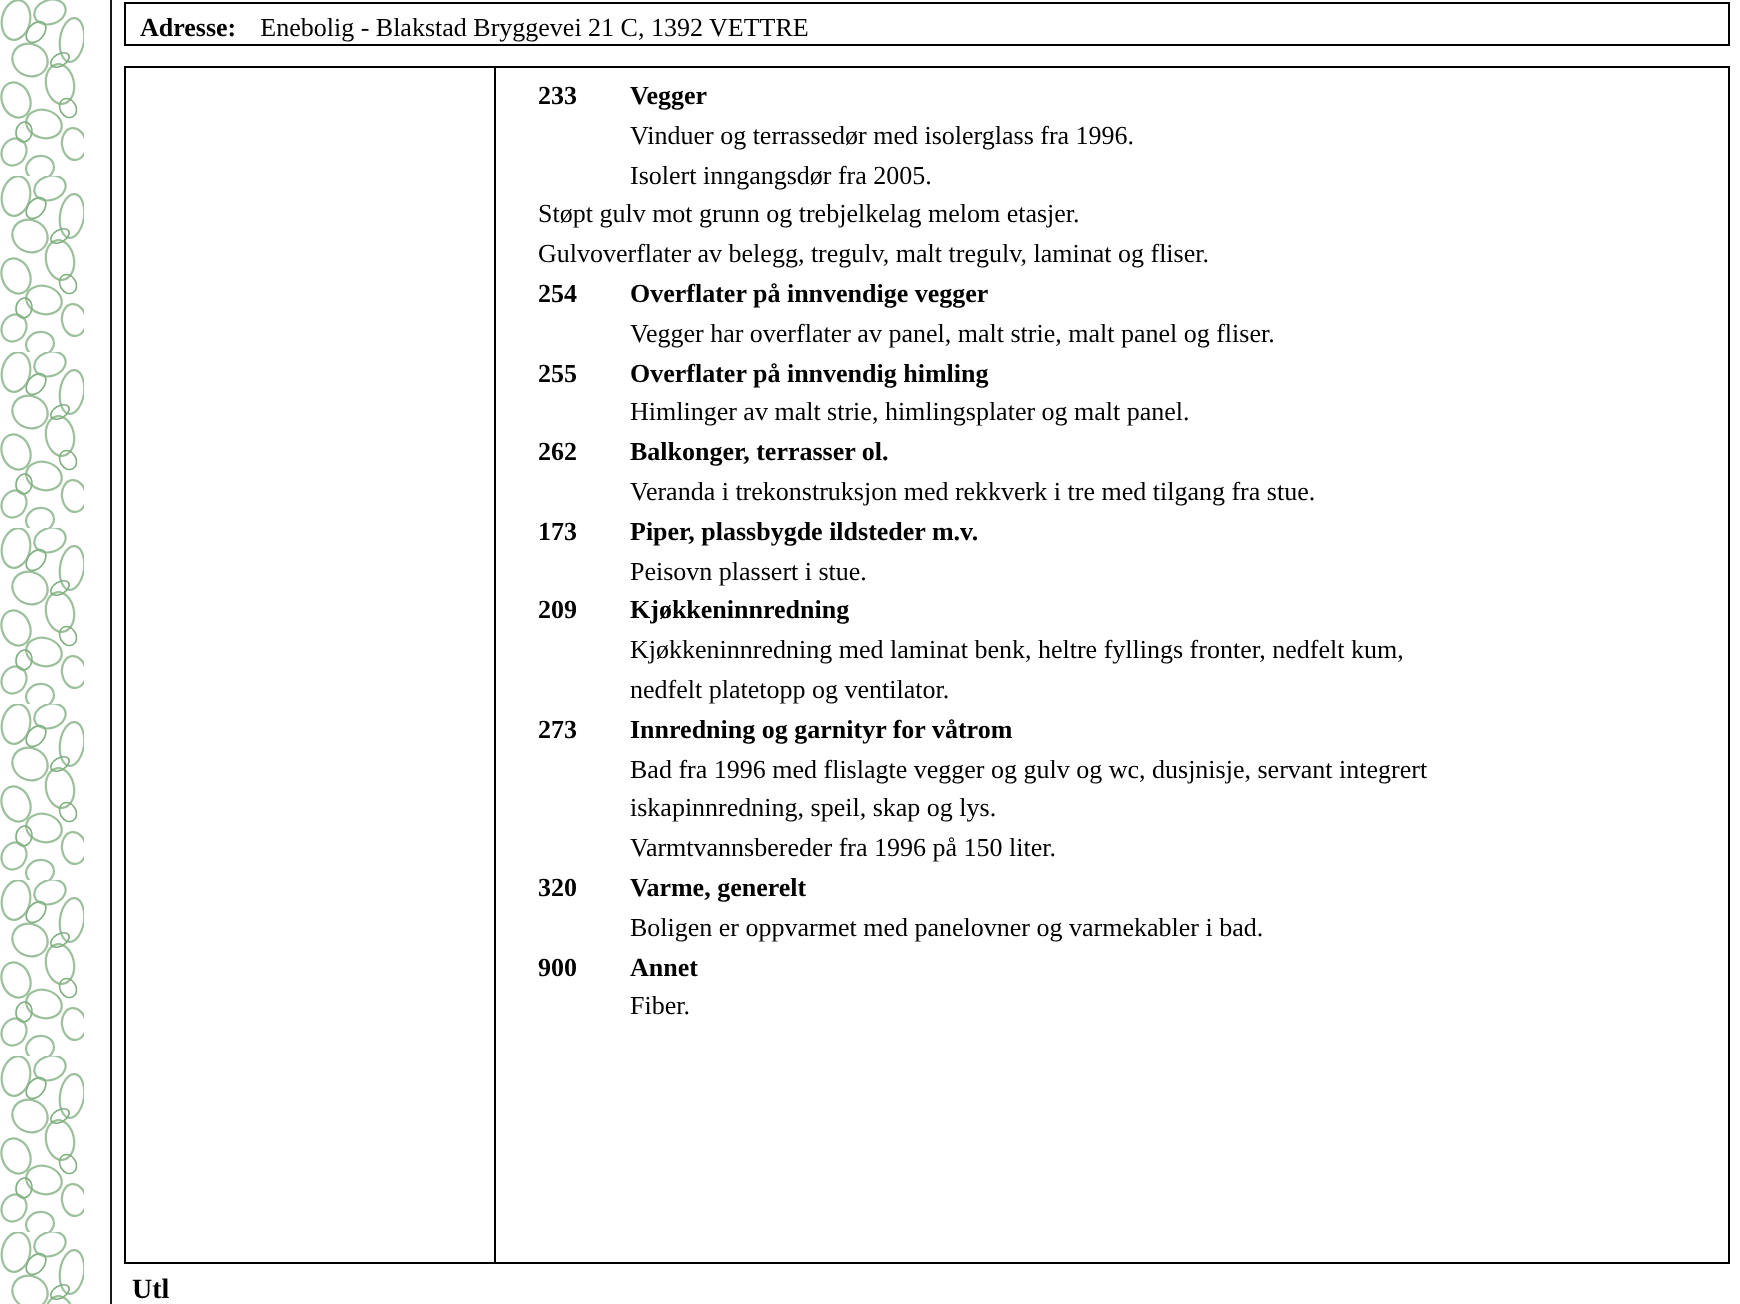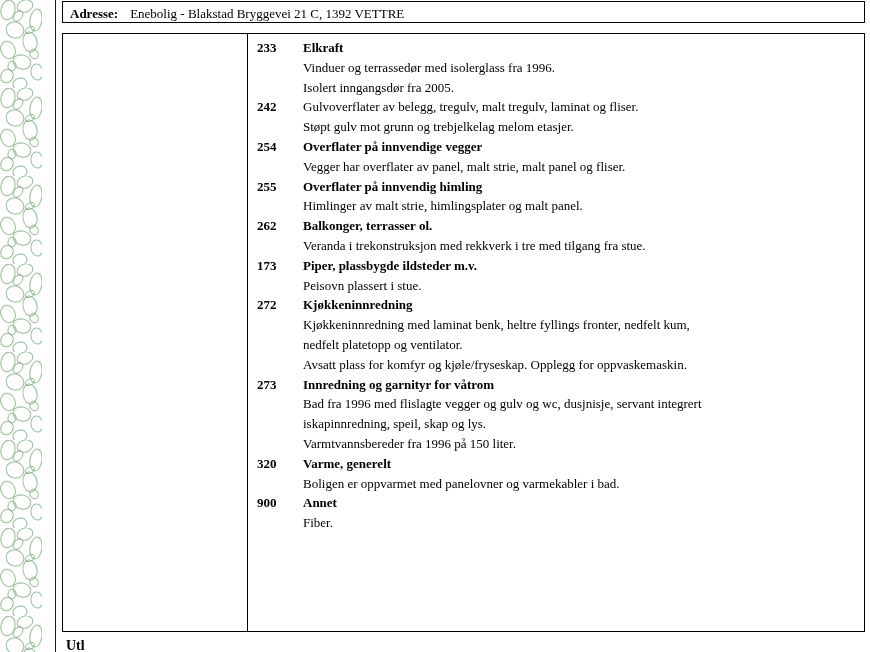--- a/index.html
+++ b/index.html
@@ -69,21 +69,21 @@
     border-right: 1px solid #000;
     box-sizing: border-box;
     background: #ffffff;
   }
   .rows {
     position: absolute;
     left: 186px;
     top: 0;
     right: 0;
     bottom: 0;
-    padding: 4px 6px 0 8px;
+    padding: 4px 6px 0 20px;
     font-size: 13px;
     line-height: 19.8px;
     overflow: hidden;
   }
   .trow {
     display: flex;
   }
   .trow .code {
     width: 46px;
     flex-shrink: 0;
@@ -146,31 +146,30 @@
     <span class="lbl">Adresse:</span>
     <span class="val">Enebolig - Blakstad Bryggevei 21 C, 1392 VETTRE</span>
   </div>
 
   <div class="spec-table">
     <div class="left-cell"></div>
     <div class="rows" id="rows-container">
   <div class="trow">
     <div class="code">233</div>
     <div class="content">
-      <div class="title">Elkraft</div>
+      <div class="title">Vegger</div>
     <div class="line">Vinduer og terrassedør med isolerglass fra 1996.</div>
             <div class="line">Isolert inngangsdør fra 2005.</div>
           </div>
   </div>
 
   <div class="trow">
-    <div class="code">242</div>
-    <div class="content">
-    <div class="line">Gulvoverflater av belegg, tregulv, malt tregulv, laminat og fliser.</div>
-            <div class="line">Støpt gulv mot grunn og trebjelkelag melom etasjer.</div>
+    <div class="content">
+    <div class="line">Støpt gulv mot grunn og trebjelkelag melom etasjer.</div>
+            <div class="line">Gulvoverflater av belegg, tregulv, malt tregulv, laminat og fliser.</div>
           </div>
   </div>
 
   <div class="trow">
     <div class="code">254</div>
     <div class="content">
       <div class="title">Overflater på innvendige vegger</div>
     <div class="line">Vegger har overflater av panel, malt strie, malt panel og fliser.</div>
           </div>
   </div>
@@ -193,26 +192,25 @@
 
   <div class="trow">
     <div class="code">173</div>
     <div class="content">
       <div class="title">Piper, plassbygde ildsteder m.v.</div>
     <div class="line">Peisovn plassert i stue.</div>
           </div>
   </div>
 
   <div class="trow">
-    <div class="code">272</div>
+    <div class="code">209</div>
     <div class="content">
       <div class="title">Kjøkkeninnredning</div>
     <div class="line">Kjøkkeninnredning med laminat benk,  heltre fyllings fronter, nedfelt kum,</div>
             <div class="line">nedfelt platetopp og ventilator.</div>
-            <div class="line">Avsatt plass for komfyr og kjøle/fryseskap. Opplegg for oppvaskemaskin.</div>
           </div>
   </div>
 
   <div class="trow">
     <div class="code">273</div>
     <div class="content">
       <div class="title">Innredning og garnityr for våtrom</div>
     <div class="line">Bad fra 1996 med flislagte vegger og gulv og wc, dusjnisje, servant integrert</div>
             <div class="line">iskapinnredning, speil, skap og lys.</div>
             <div class="line">Varmtvannsbereder fra 1996 på 150 liter.</div>

